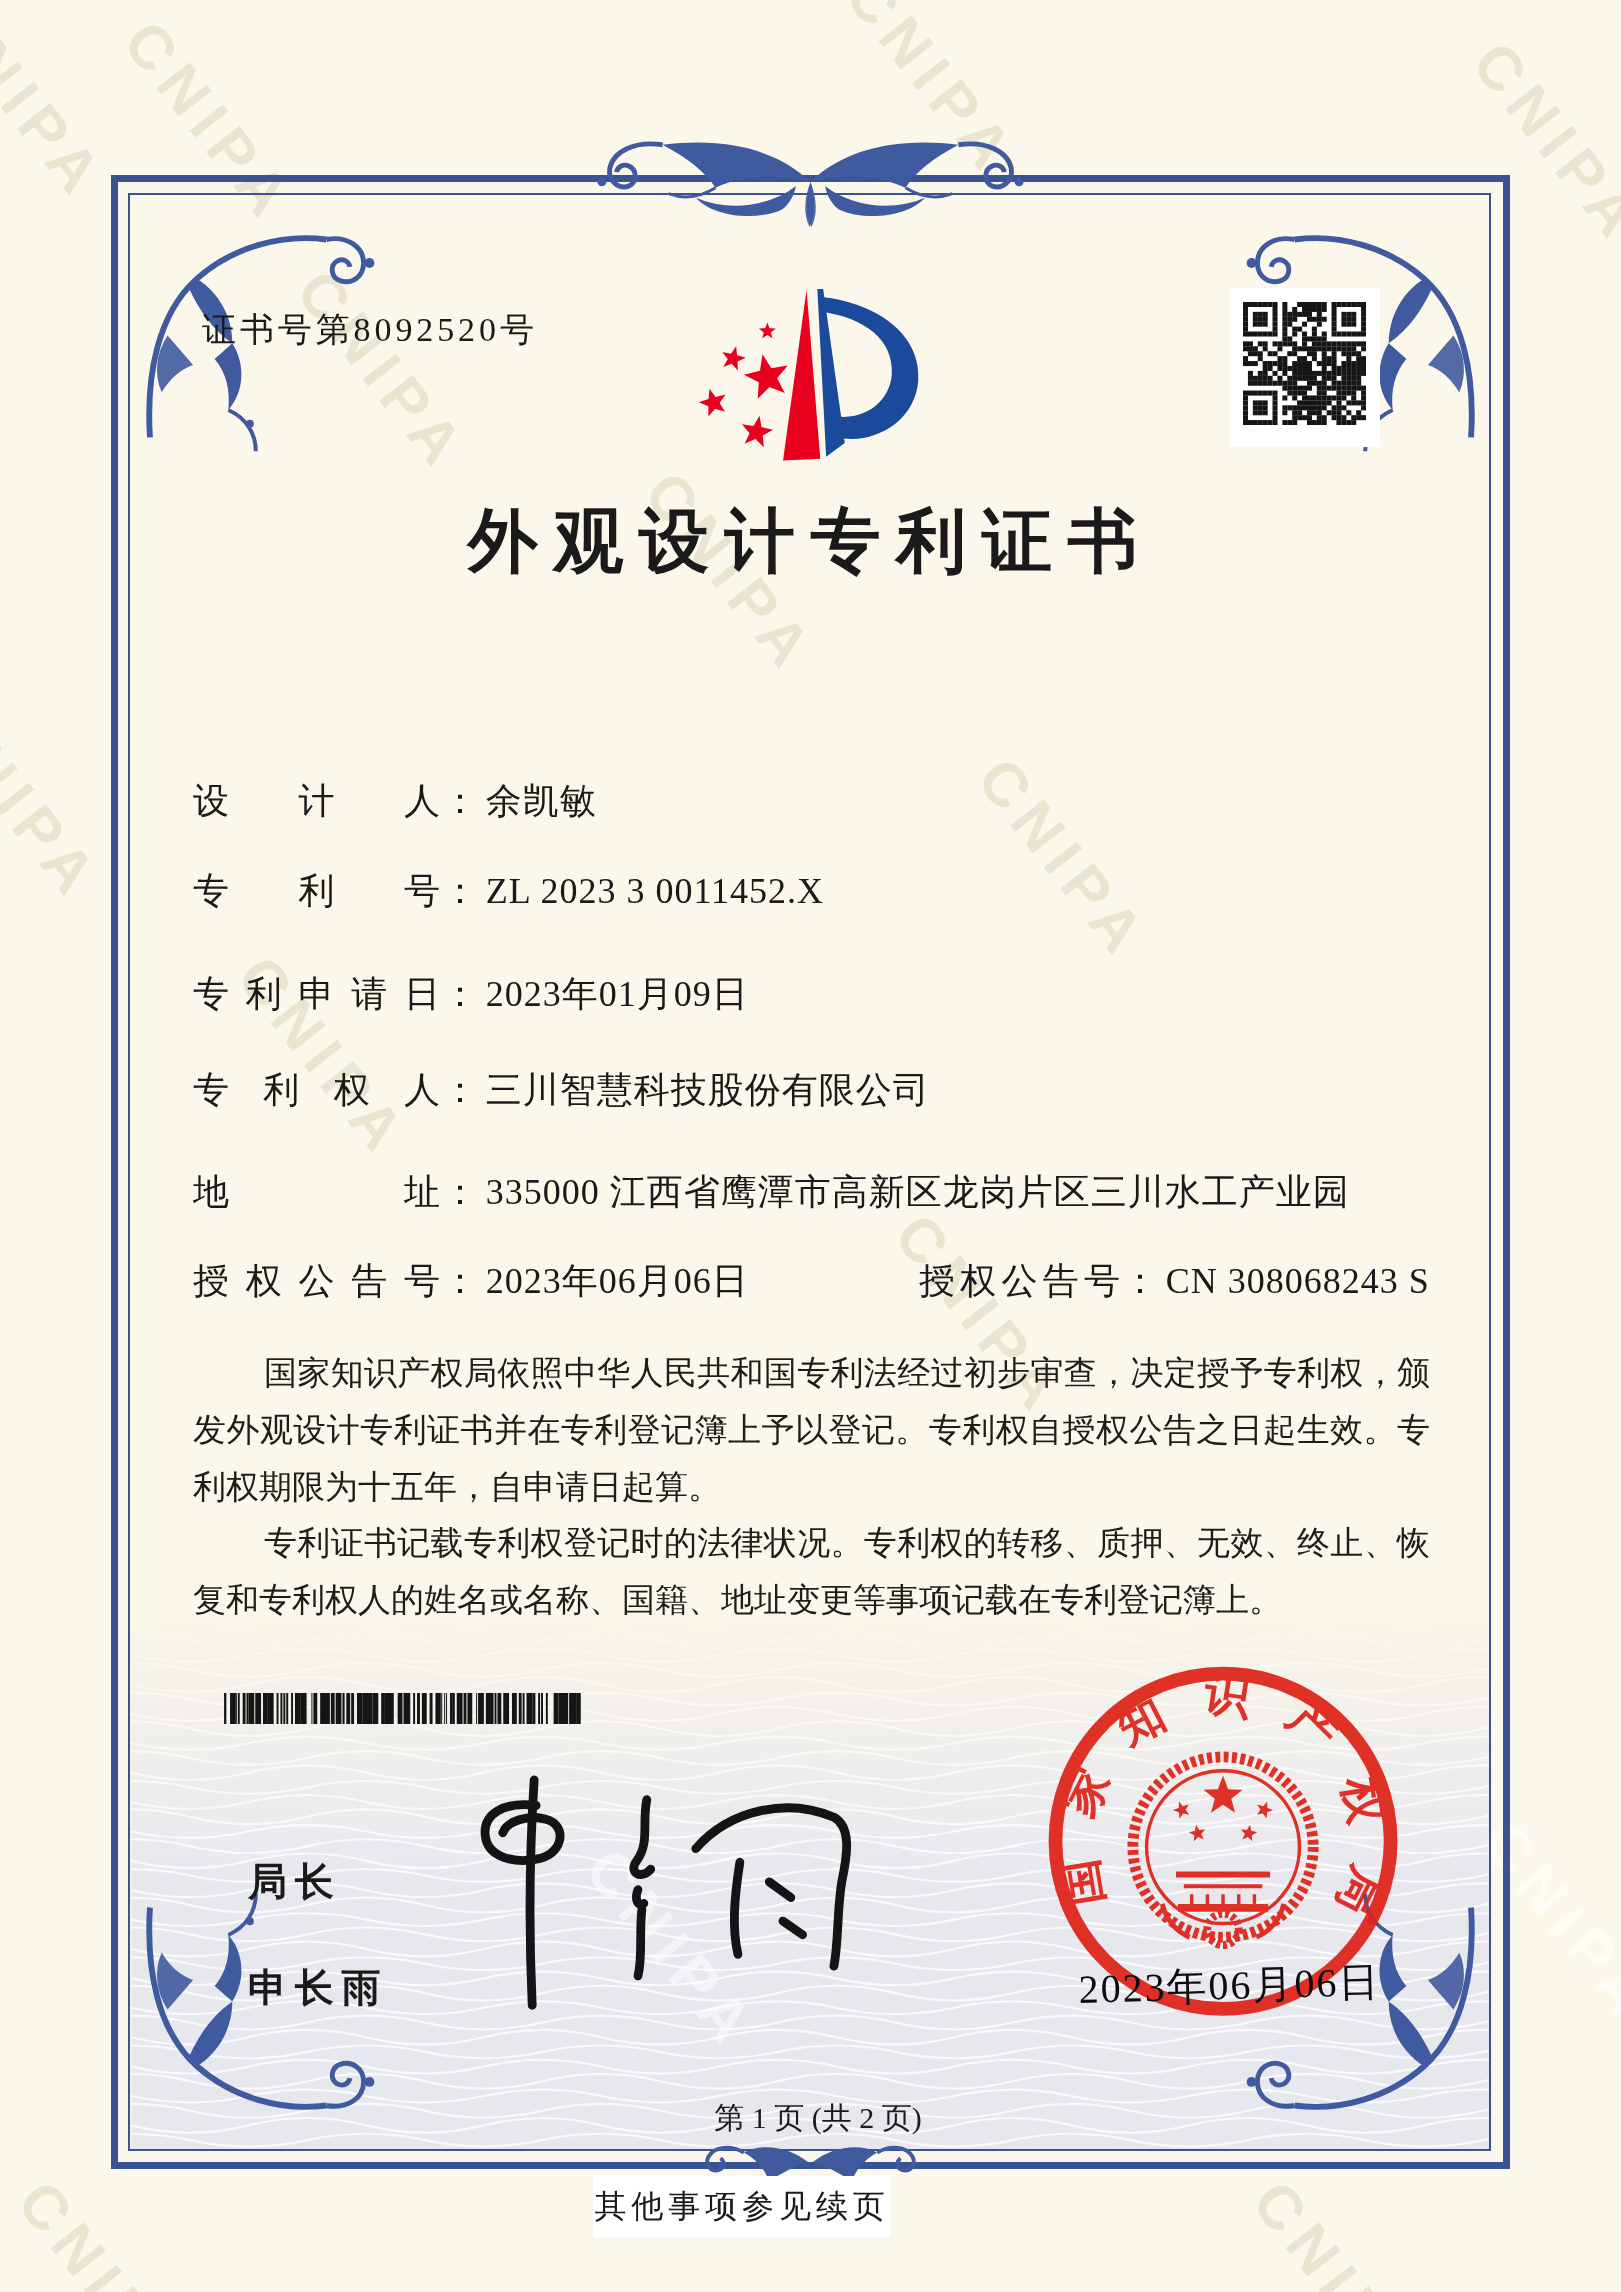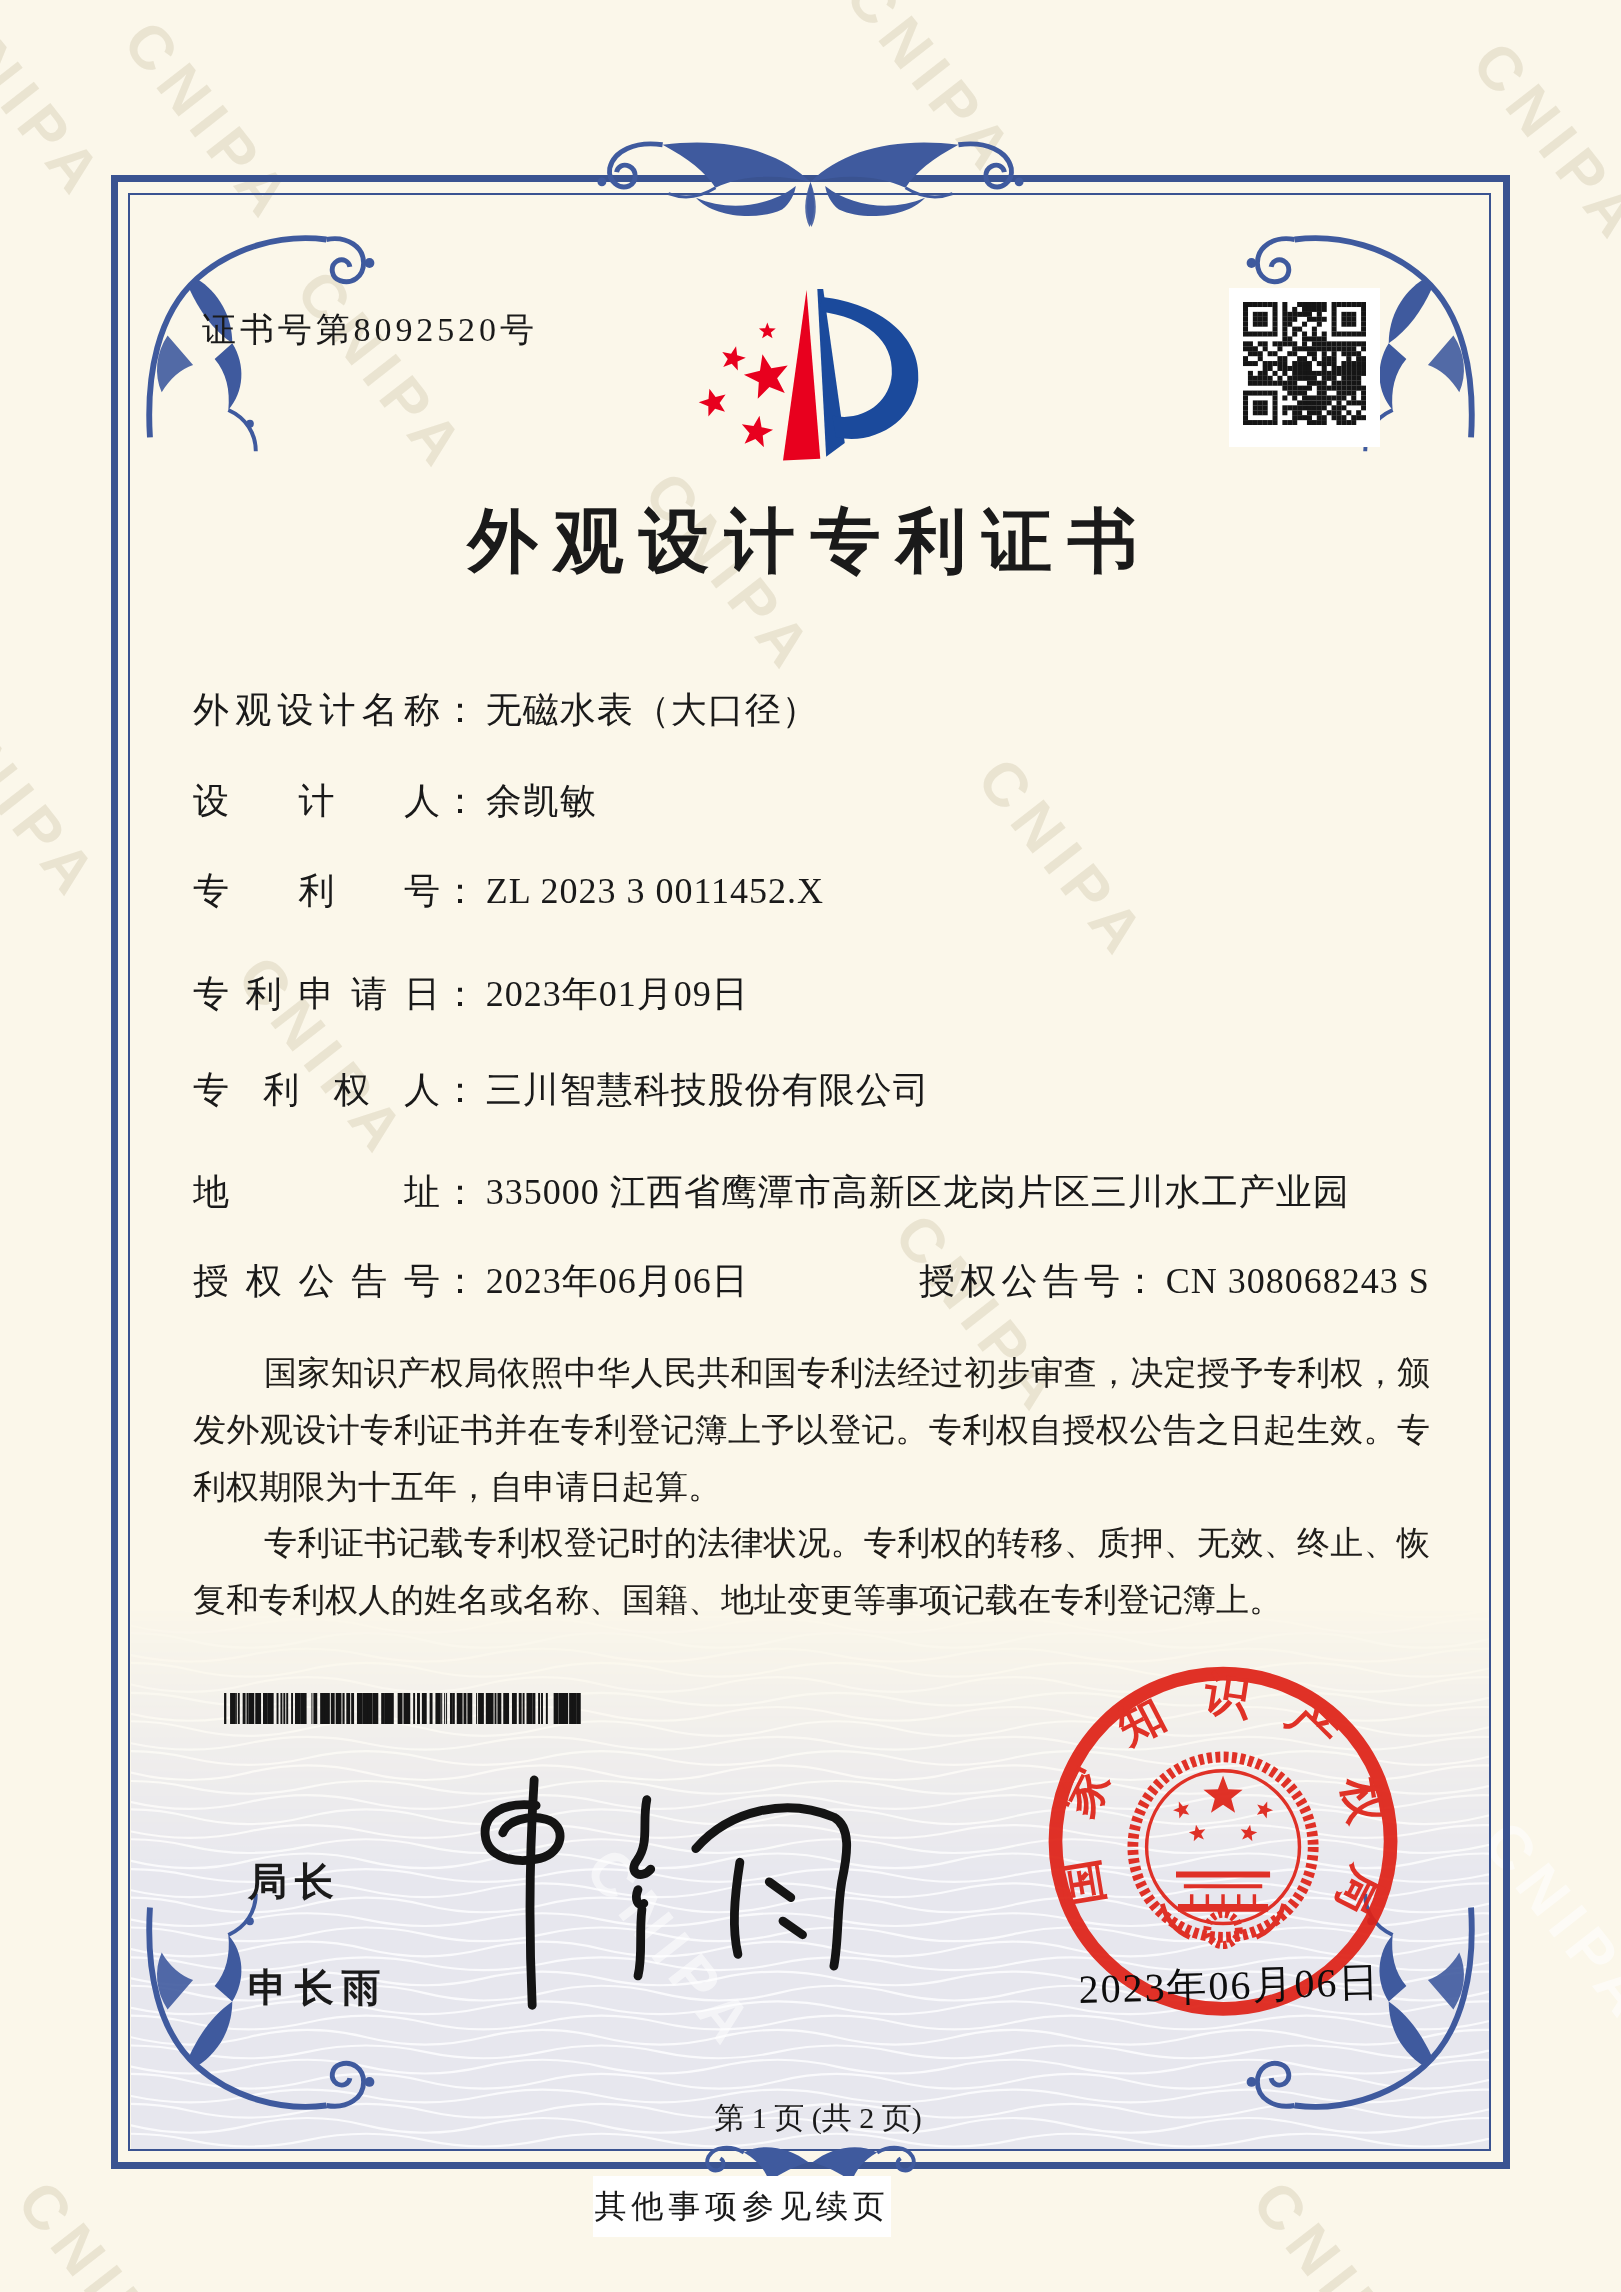--- a/index.html
+++ b/index.html
@@ -592,23 +592,20 @@
           <rect x="95.76" y="120.96" width="5.14" height="5.14"></rect>
           <rect x="100.80" y="120.96" width="5.14" height="5.14"></rect>
           <rect x="105.84" y="120.96" width="5.14" height="5.14"></rect>
           <rect x="110.88" y="120.96" width="5.14" height="5.14"></rect>
         </g>
     </svg>
   </div>
 
   <div class="title">外观设计专利证书</div>
 
-  <div class="field-row" style="top:686px">
-    <span class="flabel">外观设计名称</span><span class="colon">：</span><span class="fvalue">无磁水表（大口径）</span>
-  </div>
   <div class="field-row" style="top:777px">
     <span class="flabel">设计人</span><span class="colon">：</span><span class="fvalue">余凯敏</span>
   </div>
   <div class="field-row" style="top:867px">
     <span class="flabel">专利号</span><span class="colon">：</span><span class="fvalue">ZL 2023 3 0011452.X</span>
   </div>
   <div class="field-row" style="top:970px">
     <span class="flabel">专利申请日</span><span class="colon">：</span><span class="fvalue">2023年01月09日</span>
   </div>
   <div class="field-row" style="top:1066px">

